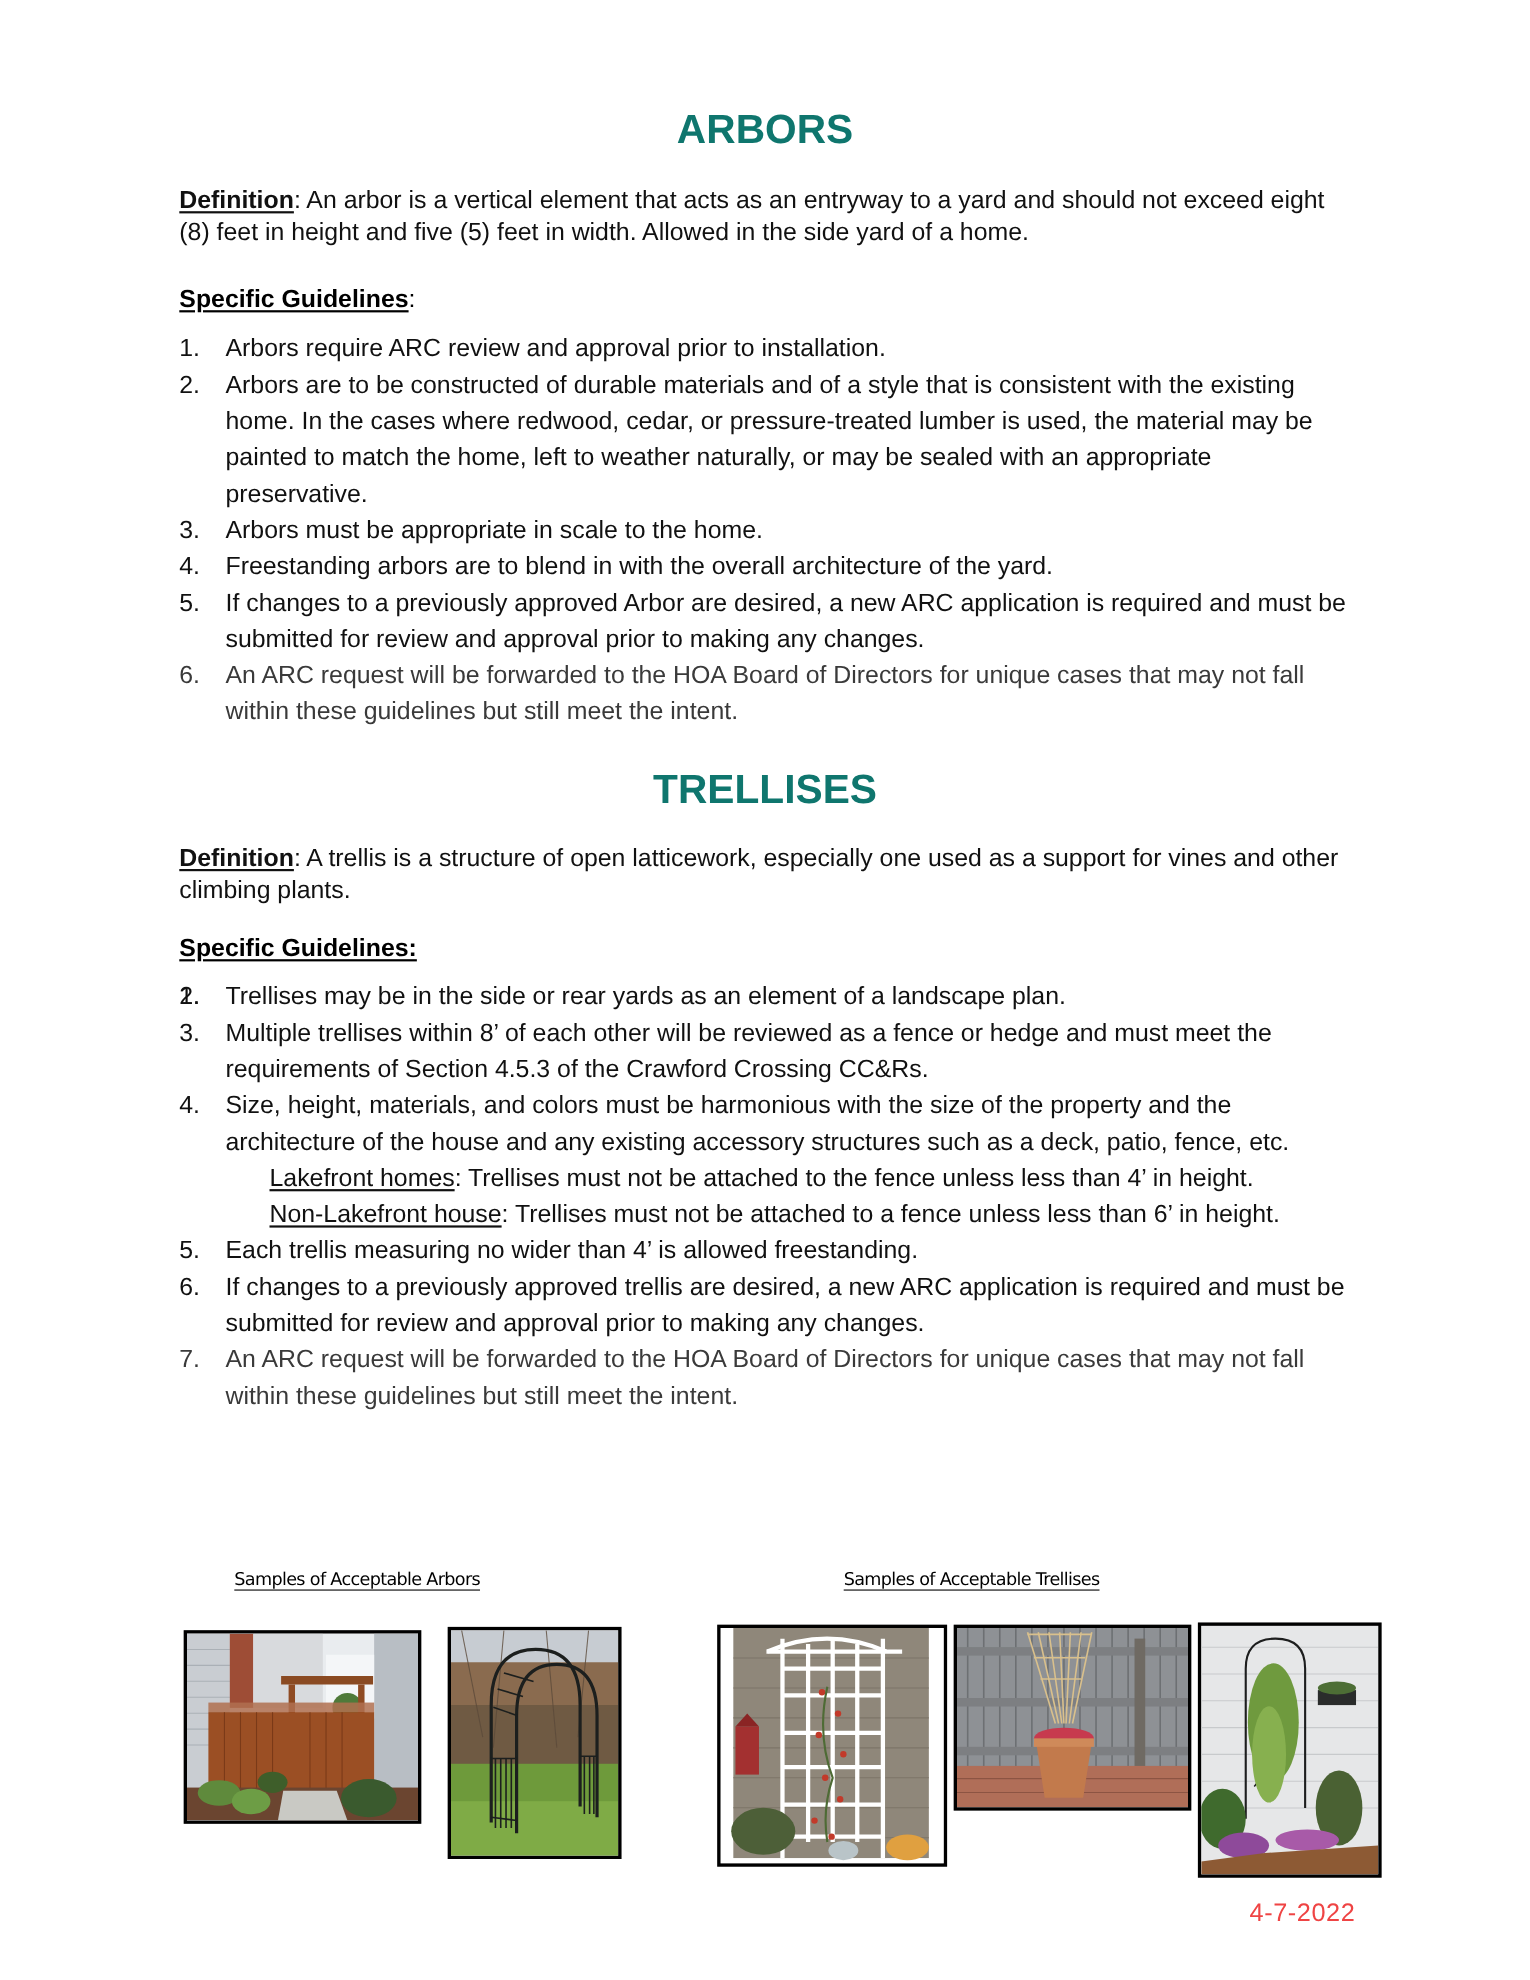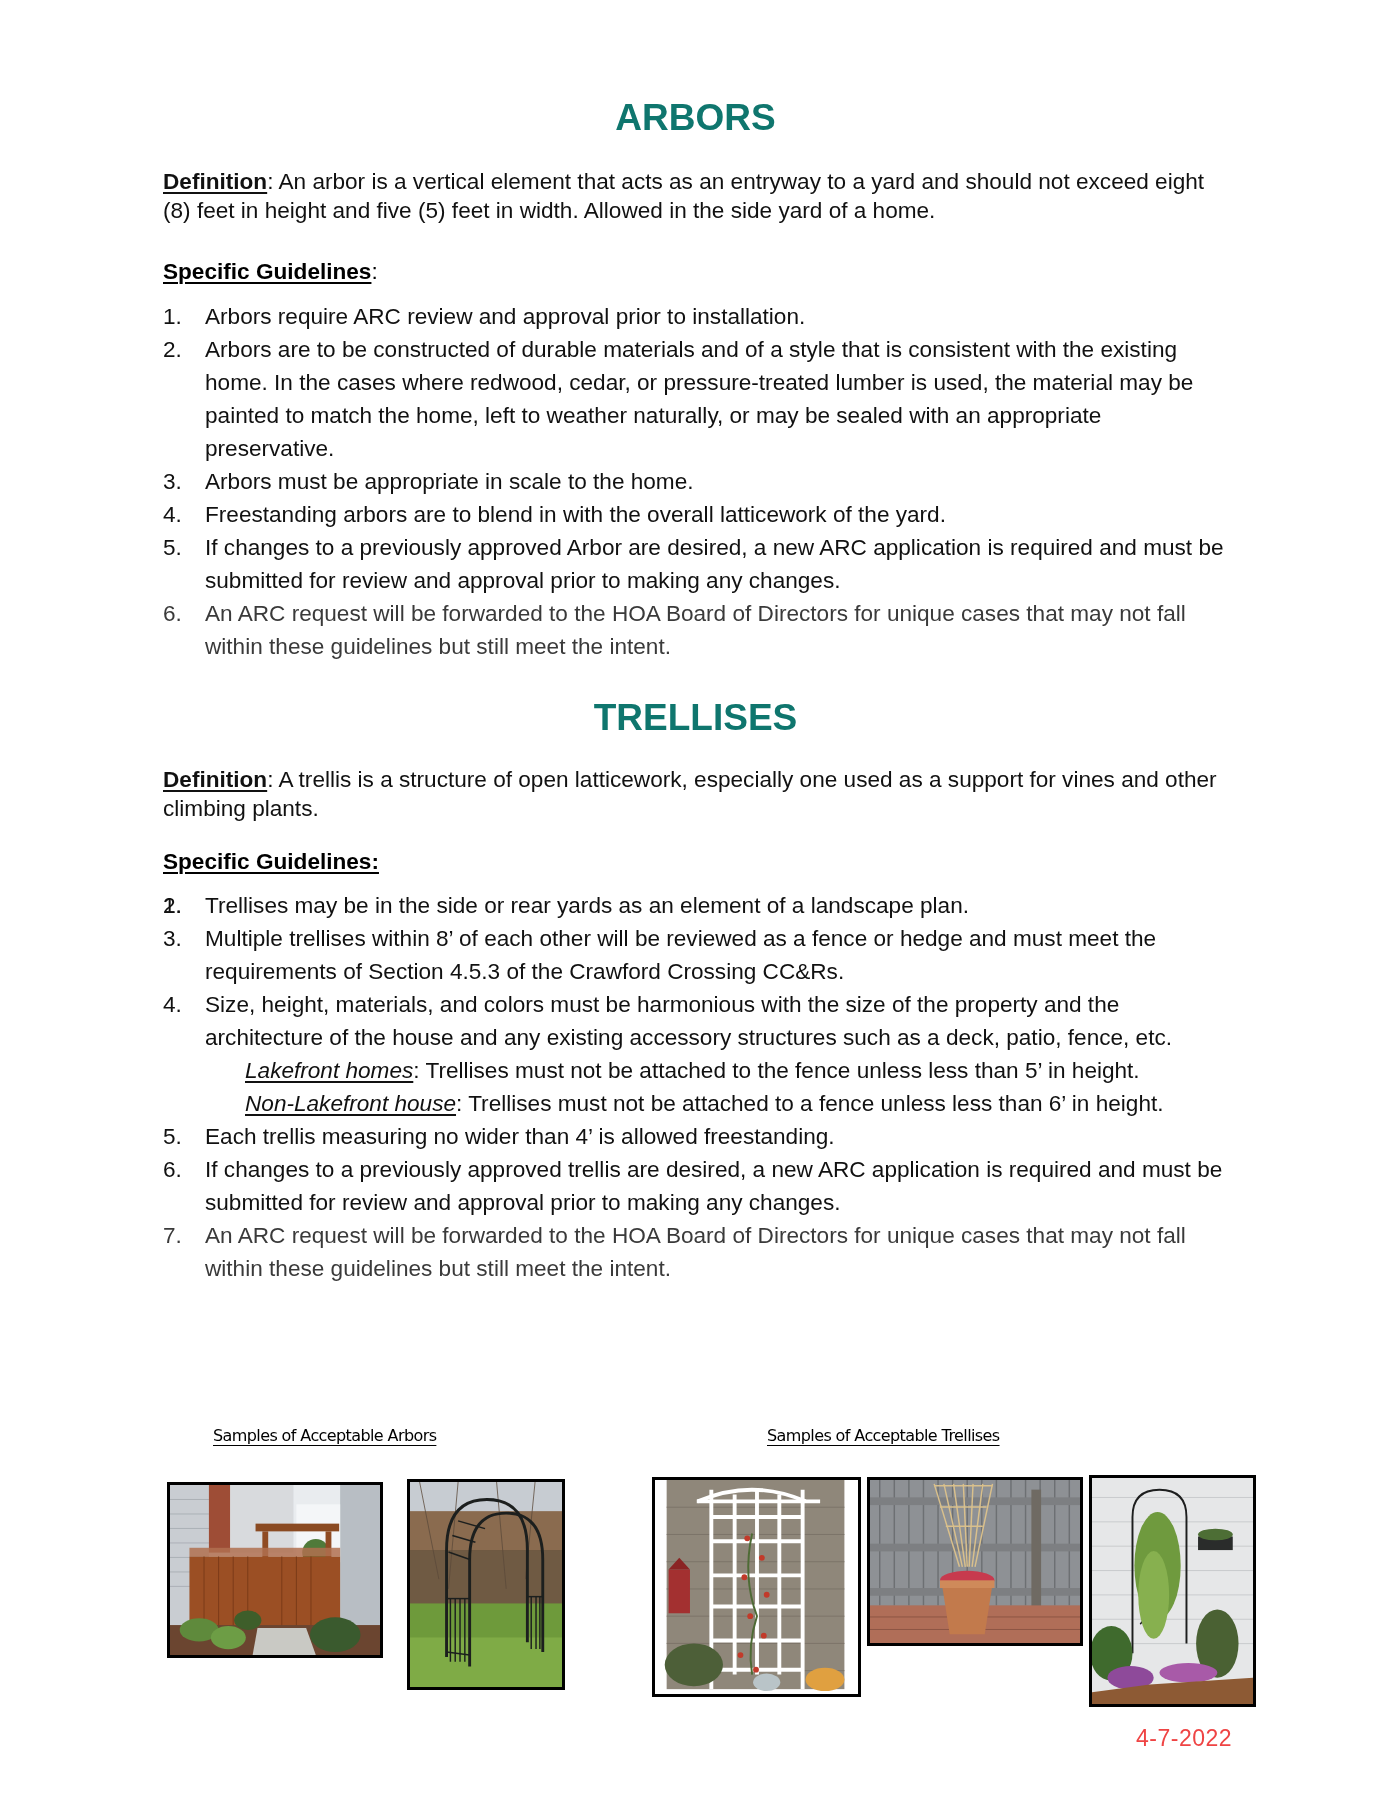--- a/index.html
+++ b/index.html
@@ -11,57 +11,57 @@
   .para { left: 163px; width: 1120px; font-size: 22.6px; line-height: 29px; color: #111; }
   .para .label { font-weight: bold; text-decoration: underline; text-underline-offset: 3px; text-decoration-thickness: 2px; text-align: center; }
   .heading { left: 163px; font-size: 22.6px; line-height: 29px; color: #000; }
   .heading .label { font-weight: bold; text-decoration: underline; text-underline-offset: 3px; text-decoration-thickness: 2px; }
   ol.guides { position: absolute; left: 163px; width: 1120px; margin: 0; padding: 0; list-style: none;
               font-size: 22.6px; line-height: 33px; color: #111; }
   ol.guides li { position: relative; padding-left: 42px; }
   ol.guides li .num { position: absolute; left: 0; top: 0; }
   ol.guides li.muted { color: #3a3a3a; }
   .subnote { display: block; padding-left: 40px; white-space: nowrap; }
-  .subnote .sublabel { text-decoration: underline; text-underline-offset: 3px; font-style: italic; }
+  .subnote .sublabel { text-decoration: underline; text-underline-offset: 3px; }
   .samples-title { font-family: "DejaVu Sans", sans-serif; font-size: 16px; line-height: 26px;
                    text-decoration: underline; text-underline-offset: 4px; color: #000; letter-spacing: -0.6px; }
   .photo { position: absolute; border: 3px solid #000; box-sizing: border-box; overflow: hidden; background: #ccc; }
   .photo svg { display: block; width: 100%; height: 100%; }
   .date { font-family: Liberation Sans, sans-serif; font-size: 23px; color: #ef4444; letter-spacing: 0.5px; }
 </style>
 </head>
 <body>
 
 <div class="abs title" style="top:98px;">ARBORS</div>
 
 <div class="abs para" style="top:167px; width:1060px;"><span class="label">Definition</span><span>: An arbor is a vertical element that acts as an entryway to a yard and should not exceed eight (8) feet in height and five (5) feet in width.   Allowed in the side yard of a home.</span></div>
 
 <div class="abs heading" style="top:257px;"><span class="label">Specific Guidelines</span><span>:</span></div>
 
 <ol class="guides" style="top:300px; width:1070px;">
   <li><span class="num">1.</span><span>Arbors require ARC review and approval prior to installation.</span></li>
   <li><span class="num">2.</span><span>Arbors are to be constructed of durable materials and of a style that is consistent with the existing home. In the cases where redwood, cedar, or pressure-treated lumber is used, the material may be painted to match the home, left to weather naturally, or may be sealed with an appropriate preservative.</span></li>
   <li><span class="num">3.</span><span>Arbors must be appropriate in scale to the home.</span></li>
-  <li><span class="num">4.</span><span>Freestanding arbors are to blend in with the overall latticework of the yard.</span></li>
+  <li><span class="num">4.</span><span>Freestanding arbors are to blend in with the overall architecture of the yard.</span></li>
   <li><span class="num">5.</span><span>If changes to a previously approved Arbor are desired, a new ARC application is required and must be submitted for review and approval prior to making any changes.</span></li>
   <li class="muted"><span class="num">6.</span><span>An ARC request will be forwarded to the HOA Board of Directors for unique cases that may not fall within these guidelines but still meet the intent.</span></li>
 </ol>
 
 <div class="abs title" style="top:698px;">TRELLISES</div>
 
 <div class="abs para" style="top:765px; width:1090px;"><span class="label">Definition</span><span>: A trellis is a structure of open latticework, especially one used as a support for vines and other climbing plants.</span></div>
 
 <div class="abs heading" style="top:847px;"><span class="label">Specific Guidelines:</span></div>
 
 <ol class="guides" style="top:889px; width:1075px;">
   <li><span class="num">1.</span></li>
   <li><span class="num">2.</span><span>Trellises may be in the side or rear yards as an element of a landscape plan.</span></li>
   <li><span class="num">3.</span><span>Multiple trellises within 8’ of each other will be reviewed as a fence or hedge and must meet the requirements of Section 4.5.3 of the Crawford Crossing CC&amp;Rs.</span></li>
   <li><span class="num">4.</span><span>Size, height, materials, and colors must be harmonious with the size of the property and the architecture of the house and any existing accessory structures such as a deck, patio, fence, etc.</span>
-    <span class="subnote"><span class="sublabel">Lakefront homes</span><span>: Trellises must not be attached to the fence unless less than 5’ in height.</span></span>
+    <span class="subnote"><span class="sublabel">Lakefront homes</span><span>: Trellises must not be attached to the fence unless less than 4’ in height.</span></span>
     <span class="subnote"><span class="sublabel">Non-Lakefront house</span><span>: Trellises must not be attached to a fence unless less than 6’ in height.</span></span>
   </li>
   <li><span class="num">5.</span><span>Each trellis measuring no wider than 4’ is allowed freestanding.</span></li>
   <li><span class="num">6.</span><span>If changes to a previously approved trellis are desired, a new ARC application is required and must be submitted for review and approval prior to making any changes.</span></li>
   <li class="muted"><span class="num">7.</span><span>An ARC request will be forwarded to the HOA Board of Directors for unique cases that may not fall within these guidelines but still meet the intent.</span></li>
 </ol>
 
 <div class="abs samples-title" style="top:1423px; left:213px;">Samples of Acceptable Arbors</div>
 <div class="abs samples-title" style="top:1423px; left:767px;text-decoration:underline;">Samples of Acceptable Trellises</div>
 

